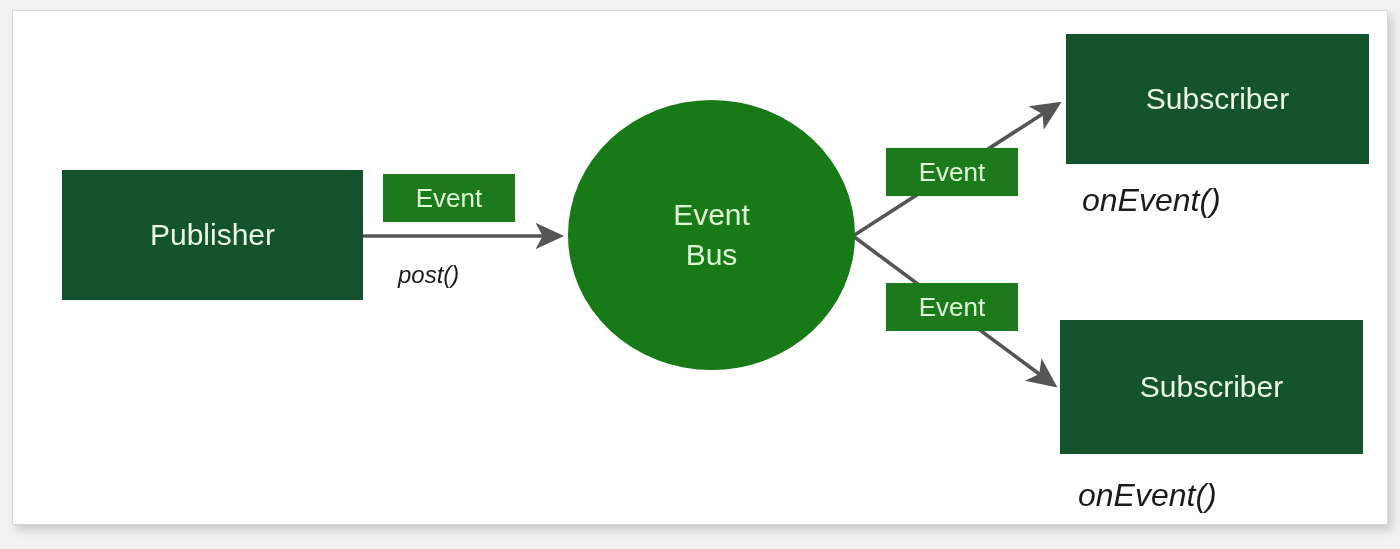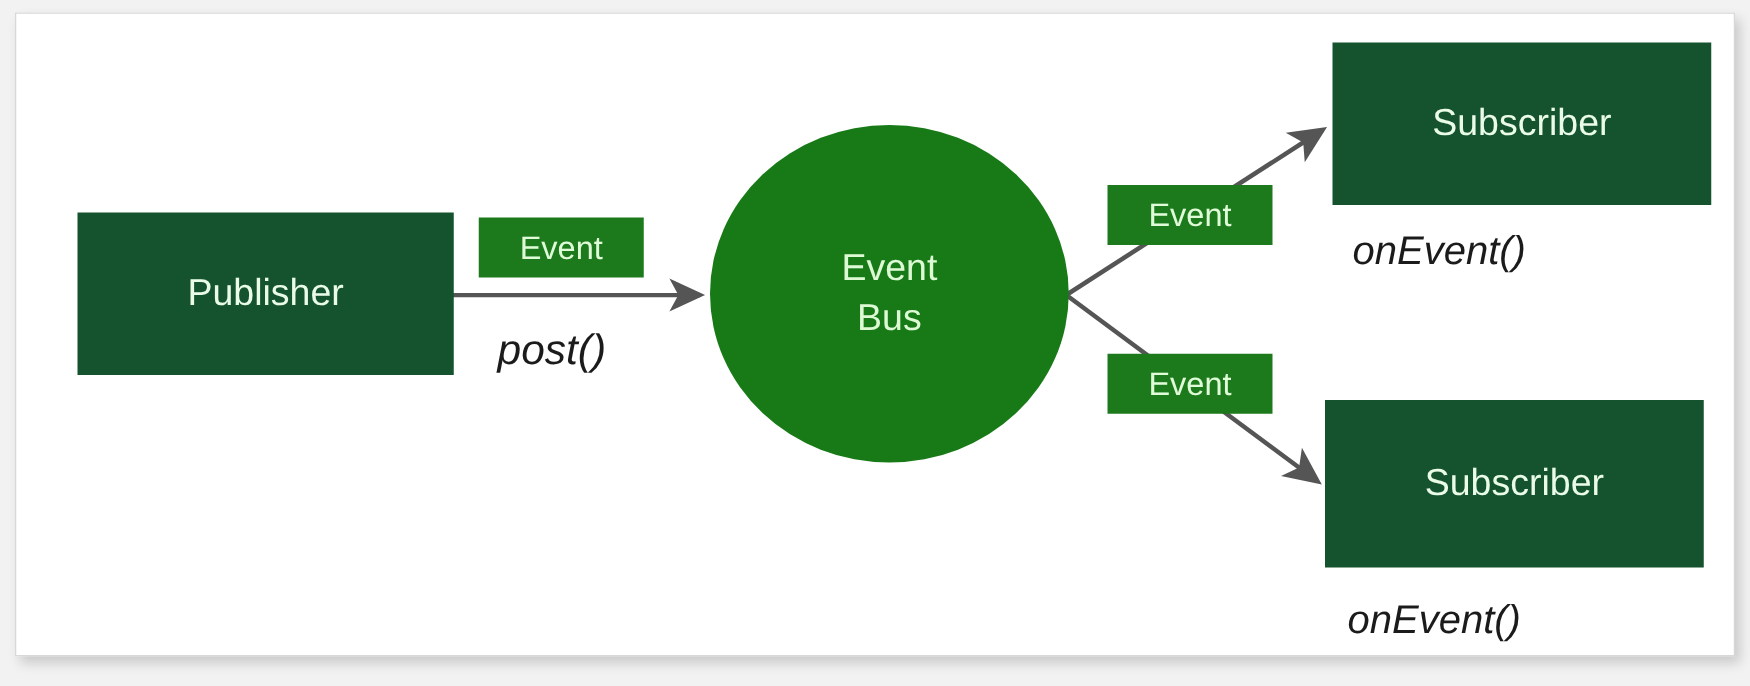--- a/index.html
+++ b/index.html
@@ -117,21 +117,21 @@
   #event-chip-top {
     left: 886px;  top: 148px; width: 132px; height: 48px;
     font-size: 26px;
   }
   #event-chip-bottom {
     left: 886px;  top: 283px; width: 132px; height: 48px;
     font-size: 26px;
   }
 
   #post-caption {
-    left: 398px;  top: 261px; font-size: 34px;
+    left: 398px;  top: 261px; font-size: 24px;
   }
   #on-event-caption-top {
     left: 1082px; top: 182px; font-size: 32px;
   }
   #on-event-caption-bottom {
     left: 1078px; top: 477px; font-size: 32px;
   }
 </style>
 </head>
 <body>

